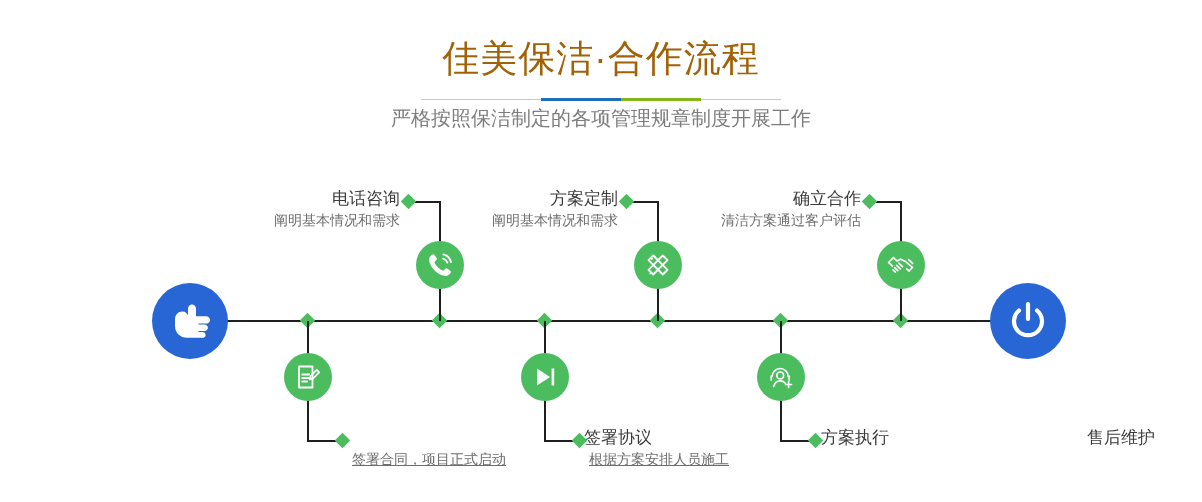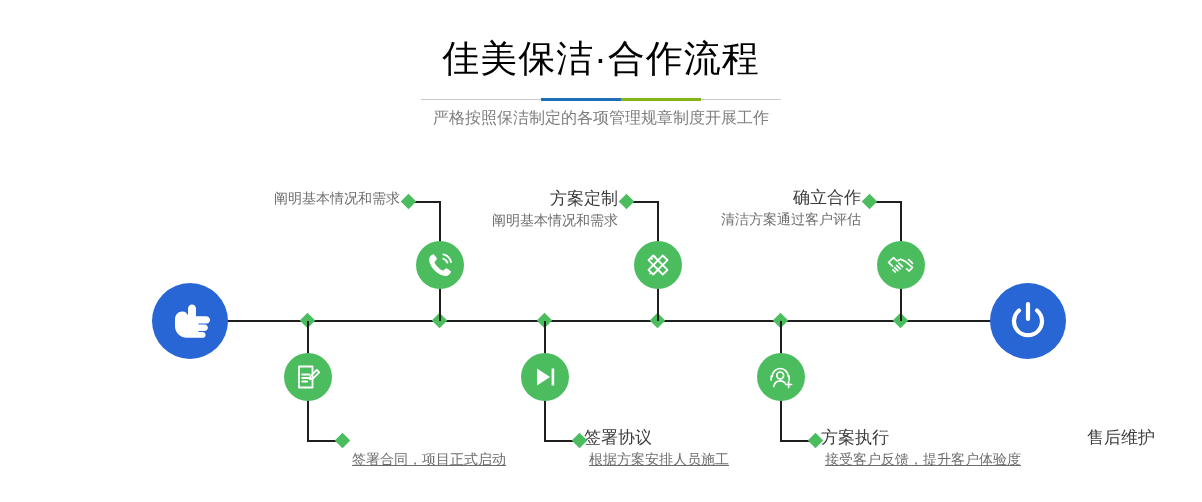--- a/index.html
+++ b/index.html
@@ -27,21 +27,21 @@
     height: 140px;
   }
   #main-title {
     position: absolute;
     left: 0;
     top: 37px;
     width: 1202px;
     text-align: center;
     font-size: 37px;
     line-height: 44px;
-    color: #000000;
+    color: #a16207;
     letter-spacing: 1px;
     font-weight: normal;
   }
   #divider {
     position: absolute;
     left: 421px;
     top: 98px;
     width: 360px;
     height: 3px;
   }
@@ -68,21 +68,21 @@
     width: 80px;
     height: 3px;
     background: #84b415;
   }
   #subtitle {
     position: absolute;
     left: 0;
     top: 106px;
     width: 1202px;
     text-align: center;
-    font-size: 16px;
+    font-size: 20px;
     line-height: 24px;
     color: #7d7d7d;
   }
 
   
   #flow {
     position: absolute;
     left: 0;
     top: 0;
     width: 1202px;
@@ -211,20 +211,21 @@
     <div class="node-circle" style="left:416px; top:241px;">
       <span>
         <svg width="30" height="30" viewBox="0 0 30 30">
           <path d="M8.4,4.2 C7.2,4.2 4.6,6.6 4.2,8.6 C3.6,11.8 6,17 9.6,20.6 C13.2,24.2 18.4,26.6 21.6,26 C23.6,25.6 26,23 26,21.8 C26,21.2 22.2,18.2 21.4,18.2 C20.8,18.2 19.6,19.4 18.8,20.2 C18.2,20.8 17.4,20.8 16,19.8 C14.4,18.6 11.6,15.8 10.4,14.2 C9.4,12.8 9.4,12 10,11.4 C10.8,10.6 12,9.4 12,8.8 C12,8 9,4.2 8.4,4.2 Z" fill="#ffffff"></path>
           <path d="M18.4,4.4 A10.4,10.4 0 0,1 26,12" fill="none" stroke="#ffffff" stroke-width="1.9" stroke-linecap="round"></path>
           <path d="M18.2,8.6 A6.4,6.4 0 0,1 22.4,12.6" fill="none" stroke="#ffffff" stroke-width="1.9" stroke-linecap="round"></path>
         </svg>
       </span>
     </div>
     <div class="node-label above" style="left:95px; top:188px; width:305px;">
+      <div class="title">电话咨询</div>
       <div class="desc">阐明基本情况和需求</div>
     </div>
 
     <div class="branch-v" style="left:657px; top:201px; height:120px;"></div>
     <div class="branch-h" style="left:630px; top:201px; width:29px;"></div>
     <div class="diamond" style="left:621px; top:196px;"></div>
     <div class="node-circle" style="left:634px; top:241px;">
       <span>
         <svg width="28" height="28" viewBox="0 0 28 28">
           <g stroke="#ffffff" stroke-width="1.8" fill="none" stroke-linejoin="round">
@@ -248,21 +249,21 @@
       <span>
         <svg width="30" height="30" viewBox="0 0 30 30">
           <g fill="none" stroke="#ffffff" stroke-width="1.7" stroke-linejoin="round" stroke-linecap="round">
             <path d="M3.5,11.5 L7.5,7.6 L11,11 L14.6,9.2 L19,11.2 L26.5,17.4 L23.2,21 L20.6,18.8"></path>
             <path d="M12.8,13.2 L16.5,16.6 M10.6,15.4 L14.3,18.8 M8.6,17.6 L11.8,20.6 M7,19.9 L9.4,22.2"></path>
             <path d="M2.6,12.4 L6.4,16.2 M22.6,9.6 L26.6,13.4"></path>
           </g>
         </svg>
       </span>
     </div>
-    <div class="node-label above" style="left:580px; top:188px; width:281px;font-family:Liberation Mono, monospace;">
+    <div class="node-label above" style="left:580px; top:188px; width:281px;">
       <div class="title">确立合作</div>
       <div class="desc">清洁方案通过客户评估</div>
     </div>
 
     <div class="branch-v" style="left:307px; top:321px; height:120px;"></div>
     <div class="branch-h" style="left:307px; top:440px; width:32px;"></div>
     <div class="diamond" style="left:337px; top:435px;"></div>
     <div class="node-circle" style="left:284px; top:353px;">
       <span>
         <svg width="28" height="28" viewBox="0 0 28 28">
@@ -306,17 +307,16 @@
             <path d="M4.2,13.2 L4.2,17 M22.2,13.2 L22.2,17"></path>
             <circle cx="13.2" cy="12.4" r="3.4"></circle>
             <path d="M6.8,23.4 C7.6,19.6 10.2,17.8 13.2,17.8 C15.2,17.8 16.9,18.6 18.1,20"></path>
             <path d="M21.6,18.6 L21.6,24.4 M18.7,21.5 L24.5,21.5"></path>
           </g>
         </svg>
       </span>
     </div>
     <div class="node-label below" style="left:825px; top:427px; width:330px;">
       <div class="title">售后维护</div>
-      <div class="desc">接受客户反馈，提升客户体验度</div>
     </div>
 
   </div>
 </div>
 
 </body></html>

